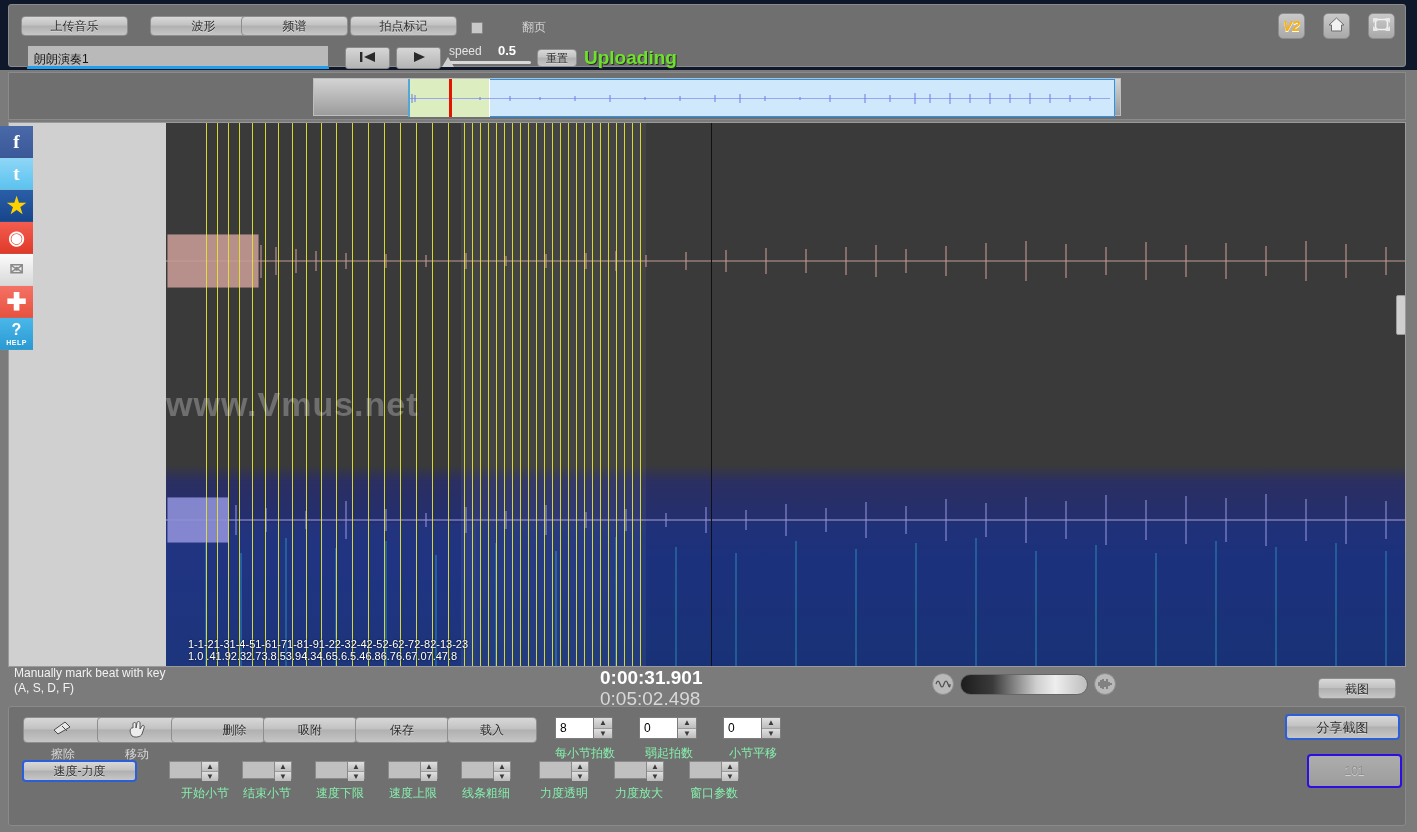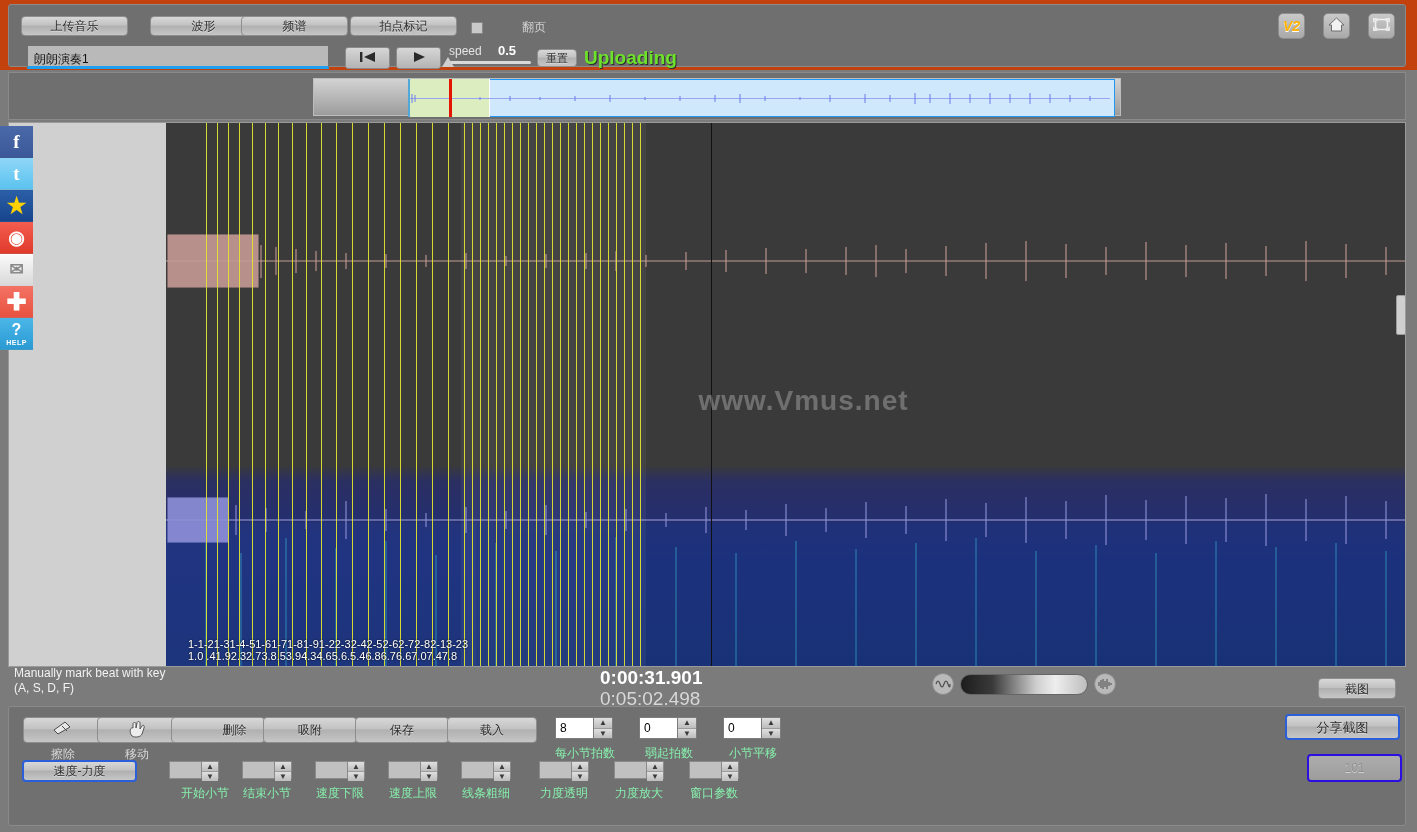--- a/index.html
+++ b/index.html
@@ -7,21 +7,21 @@
   body {
     font-family: "Liberation Sans", sans-serif;
     background:#7b7b7b;
     font-size:12px;
     color:#1a1a1a;
     -webkit-font-smoothing: none;
   }
   #app { position:relative; width:1417px; height:832px; background:#7b7b7b; }
 
   
-  .topbar { position:absolute; left:0; top:0; width:1417px; height:70px; background:#c2410c; }
+  .topbar { position:absolute; left:0; top:0; width:1417px; height:70px; background:#0f172a; }
   .topbar-inner {
     position:absolute; left:8px; top:4px; width:1398px; height:63px;
     background:#6f6f6f; border:1px solid #8a8a8a; border-radius:3px;
   }
   .btn {
     background:linear-gradient(180deg,#d8d8d8 0%,#c2c2c2 45%,#b0b0b0 50%,#c6c6c6 100%);
     border:1px solid #8e8e8e; border-radius:4px;
     color:#2a2a2a; text-align:center; cursor:pointer;
     font-size:12px; line-height:1;
     display:flex; align-items:center; justify-content:center;
@@ -103,23 +103,23 @@
   
   .stage { position:absolute; left:8px; top:122px; width:1398px; height:545px; background:#d0d0d0; border:1px solid #9a9a9a; }
   .side-pane { position:absolute; left:0; top:0; width:157px; height:543px; background:#d0d0d0; }
   .wavepane { position:absolute; left:157px; top:0; width:1239px; height:543px; background:#3a3a3a; overflow:hidden; }
 
   .grid-line { position:absolute; top:0; width:1px; height:543px; background:#e3e62e; opacity:.92; }
   .playhead { position:absolute; top:0; width:1px; height:543px; background:#111; }
   .region-shade { position:absolute; top:0; height:543px; background:rgba(255,255,255,0.05); }
 
   .wm {
-    position:absolute; left:0; right:0; top:262px; text-align:center;
-    color:rgba(255,255,255,0.27); font-size:28px; font-weight:bold;
-    letter-spacing:1px; pointer-events:none;padding-left:36px;
+    position:absolute; left:0; right:0; top:262px; text-align:left;
+    color:rgba(255,255,255,0.27); font-size:34px; font-weight:bold;
+    letter-spacing:1px; pointer-events:none;
   }
 
   .beat-text-block {
     position:absolute; left:22px; bottom:4px; width:500px;
     color:#ffffff; font-size:11px; line-height:12px;
     font-family:"Liberation Sans", sans-serif; white-space:nowrap; overflow:hidden;
   }
   .beat-text-block div { text-shadow:0 0 2px #000; }
 
   .vscroll-handle {
@@ -170,21 +170,21 @@
   .spin-ar:last-child { border-bottom:none; }
   .spin-cap { position:absolute; color:#86efac; font-size:12px; white-space:nowrap; text-align:center;}
 
   .spin2-input { width:32px; height:18px; background:#c0c0c0; border:1px solid #8a8a8a; border-right:none; }
   .spin2-arrows { width:18px; height:18px; display:flex; flex-direction:column; border:1px solid #8a8a8a; }
 
   #btn-sd { position:absolute; left:22px; top:760px; width:115px; height:22px;
             border:2px solid #2b5fd9; font-size:12px; }
   #btn-share { position:absolute; left:1285px; top:714px; width:115px; height:26px;
             border:2px solid #2b5fd9; font-size:13px; }
-  #btn-disabled { position:absolute; left:1307px; top:754px; width:95px; height:28px;
+  #btn-disabled { position:absolute; left:1307px; top:754px; width:95px; height:34px;
             border:2px solid #2b0fe0; color:#8f8f8f; font-size:12px;
             background:linear-gradient(180deg,#adadad,#9c9c9c);text-align:right; }
 
   
   .social { position:absolute; left:0; top:126px; width:33px; }
   .soc {
     width:33px; height:32px; display:flex; align-items:center; justify-content:center;
     font-weight:bold; color:#fff; font-size:19px; cursor:pointer;
     border-bottom:1px solid rgba(0,0,0,.15);
   }

